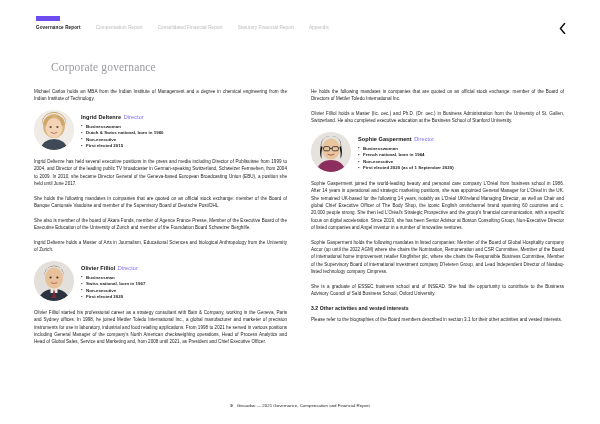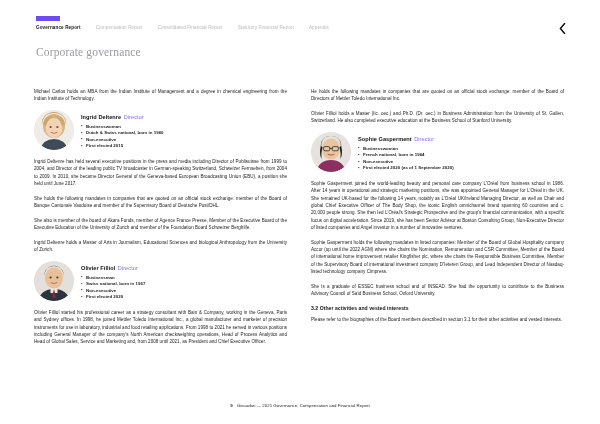--- a/index.html
+++ b/index.html
@@ -59,21 +59,21 @@
 
   
   .page-title {
     position: absolute;
     left: 36px; top: 46px;
     font-family: "Liberation Serif", serif;
     font-size: 11.5px;
     font-weight: normal;
     color: #9a9aa0;
     letter-spacing: .15px;
-    margin: 0;
+    margin: 15px;
   }
 
   
   .content {
     position: absolute;
     left: 0; top: 88px;
     width: 600px;
     height: 300px;
     display: flex;
     gap: 24px;

